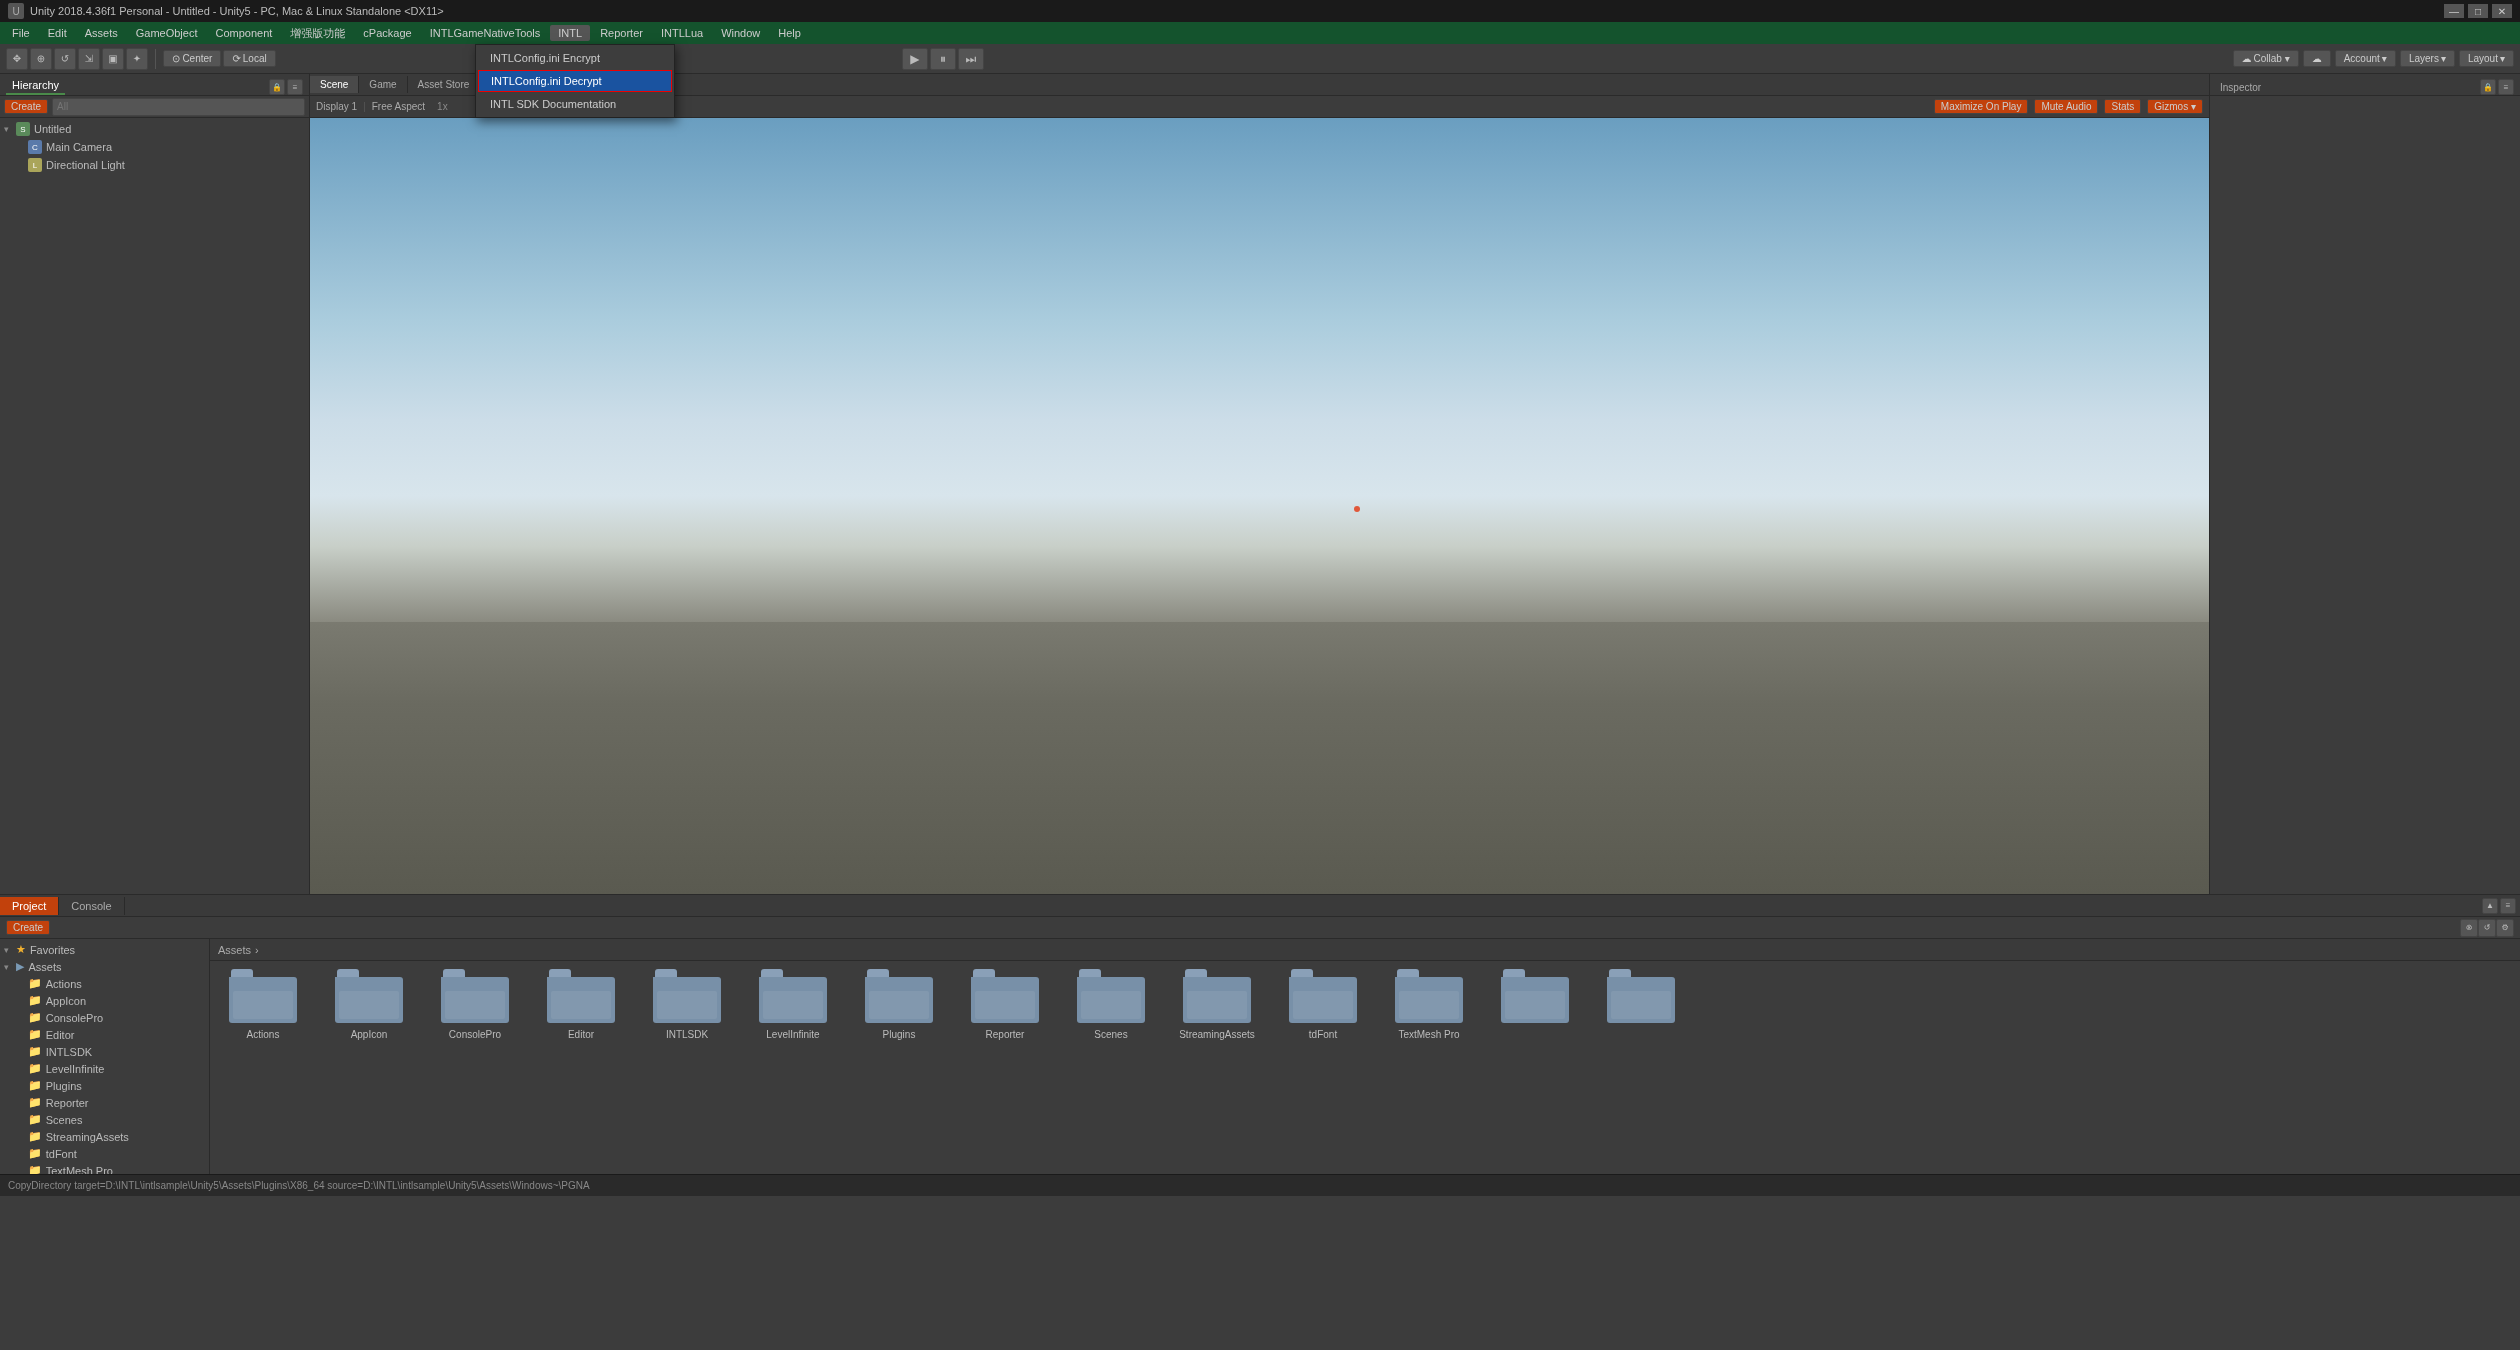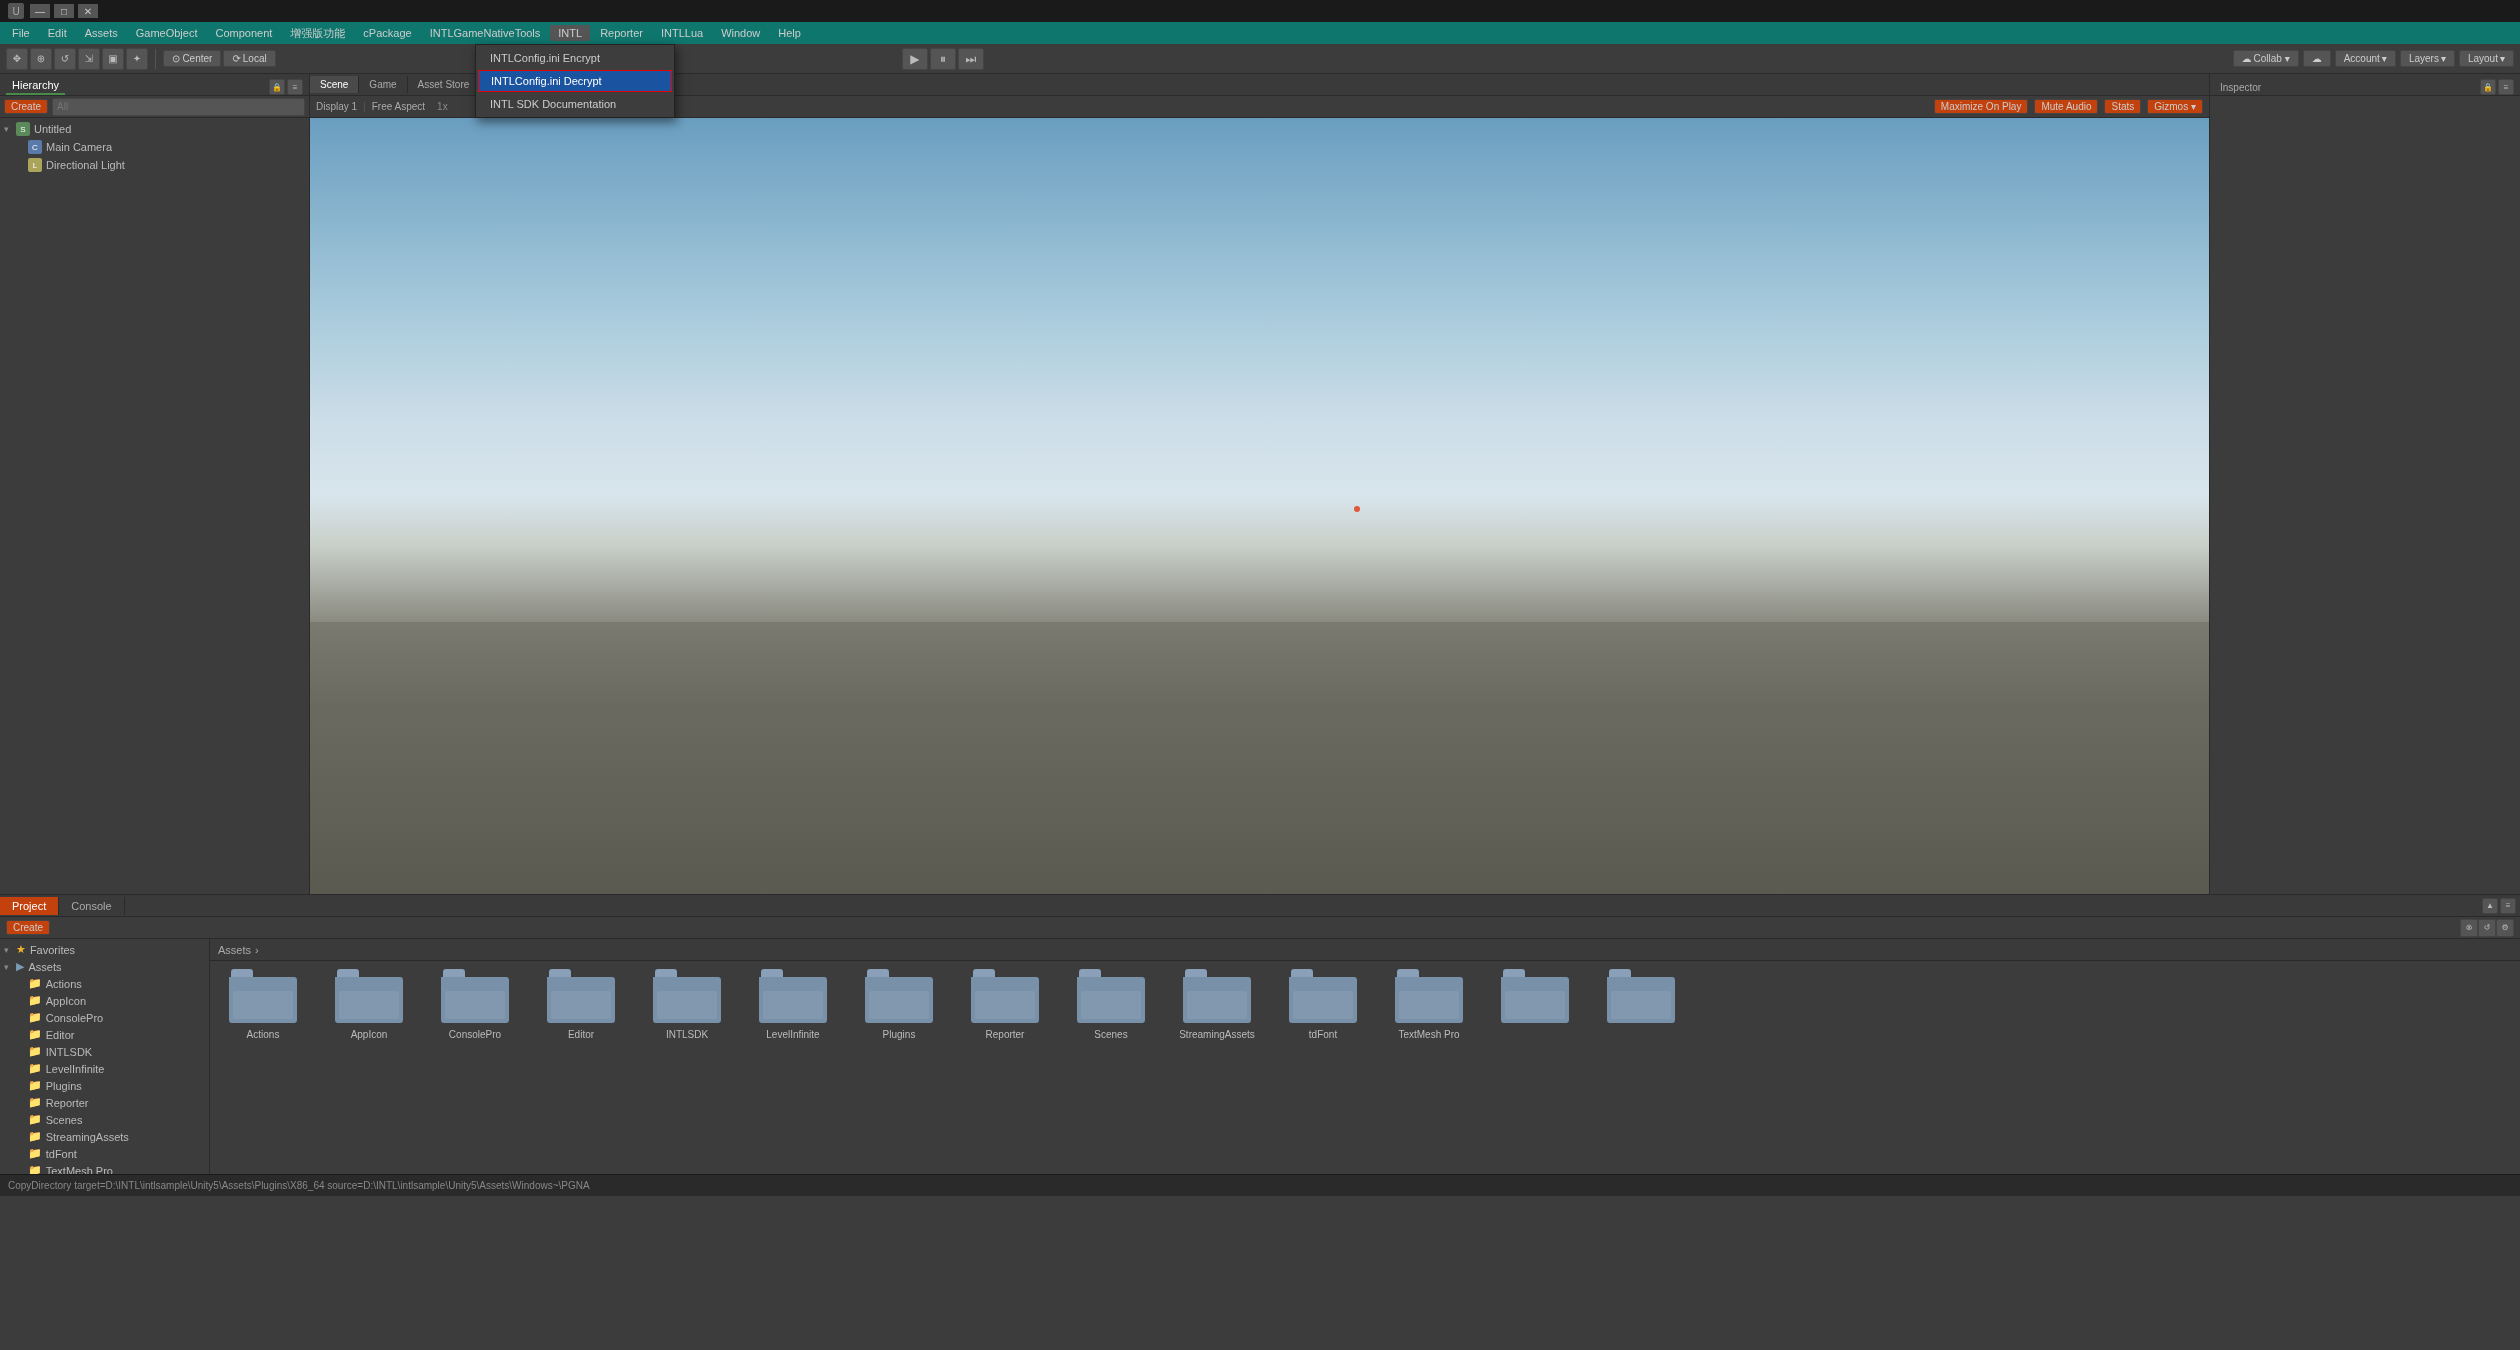--- a/index.html
+++ b/index.html
@@ -47,21 +47,21 @@
       border: none;
       color: #ccc;
       font-size: 10px;
       cursor: pointer;
       display: flex; align-items: center; justify-content: center;
     }
 
     
     #menu-bar {
       height: 22px;
-      background: #0f766e;
+      background: #14532d;
       display: flex;
       align-items: center;
       padding: 0 4px;
       gap: 2px;
     }
     .menu-item {
       padding: 2px 8px;
       font-size: 11px;
       color: #ccc;
       cursor: pointer;
@@ -457,20 +457,21 @@
       left: 55%;
     }
   </style>
 </head>
 <body>
 
 <div id="title-bar">
   <div class="win-icon">
     <span>U</span>
   </div>
+  <div class="title-text">Unity 2018.4.36f1 Personal - Untitled - Unity5 - PC, Mac &amp; Linux Standalone &lt;DX11&gt;</div>
   <div class="win-controls">
     <button class="win-btn">—</button>
     <button class="win-btn">□</button>
     <button class="win-btn close">✕</button>
   </div>
 </div>
 
 <div id="menu-bar">
   <div class="menu-item">File</div>
   <div class="menu-item">Edit</div>

